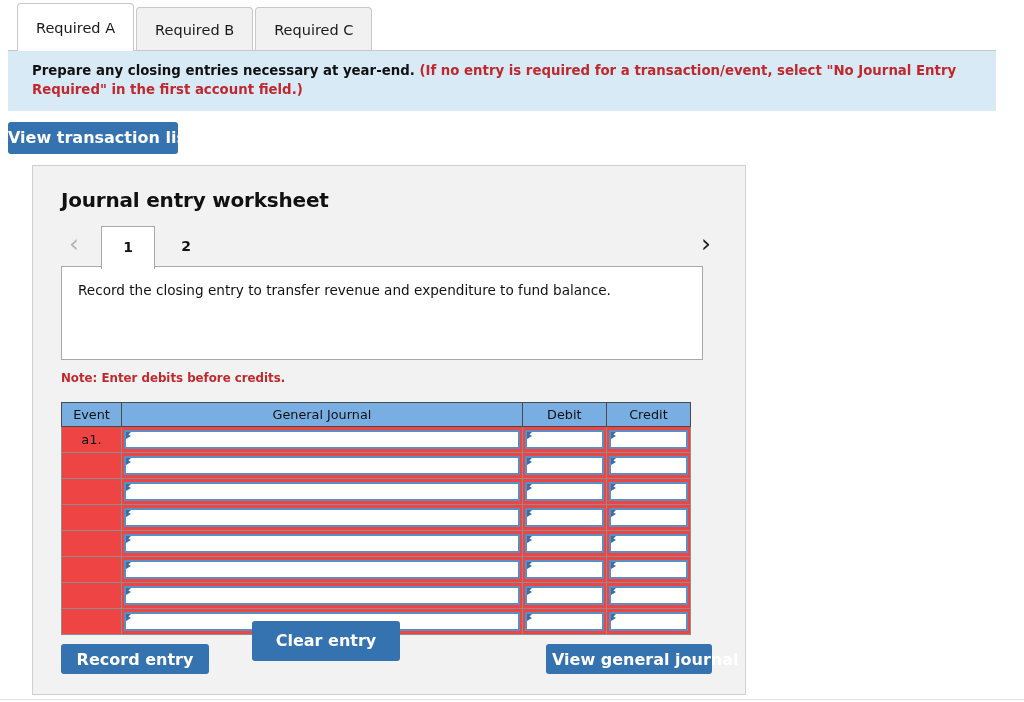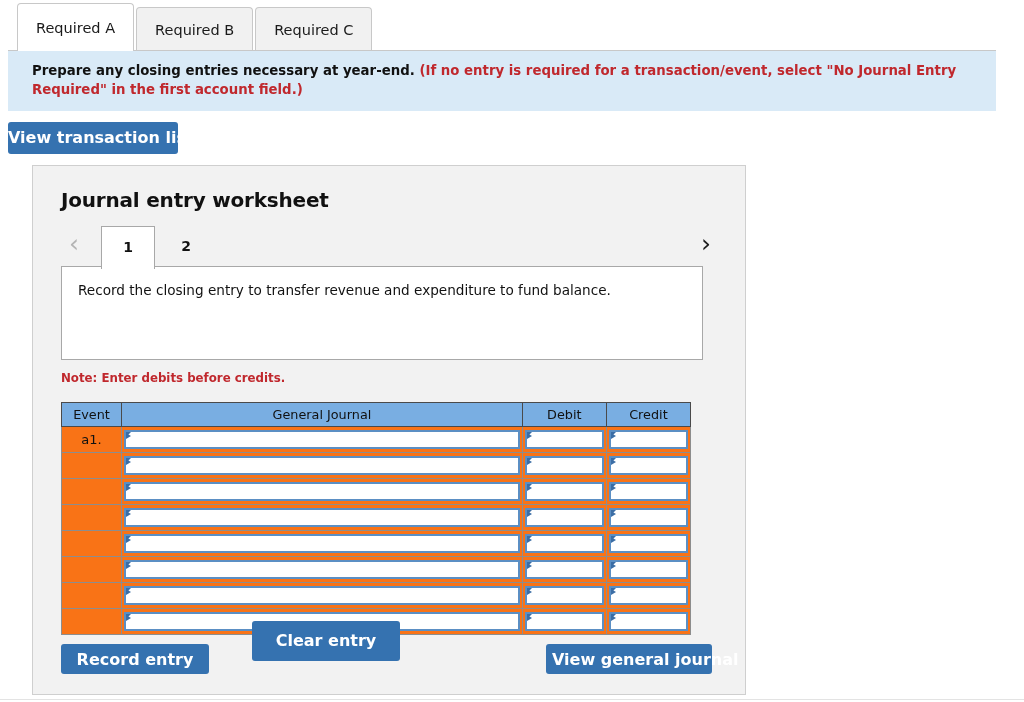--- a/index.html
+++ b/index.html
@@ -204,21 +204,21 @@
     border: 1px solid #4a4a4a;
     color: #111111;
     font-size: 12.8px;
     font-weight: normal;
     height: 23px;
     padding: 0;
     text-align: center;
   }
   .jtable td {
     border: 1px solid #8d8d8d;
-    background: #f97316;
+    background: #ef4444;
     padding: 0;
     height: 25px;
     vertical-align: middle;
   }
   .col-event  { width: 60px; }
   .col-gj     { width: 400px; }
   .col-debit  { width: 84px; }
   .col-credit { width: 84px; }
 
   .event-cell {

